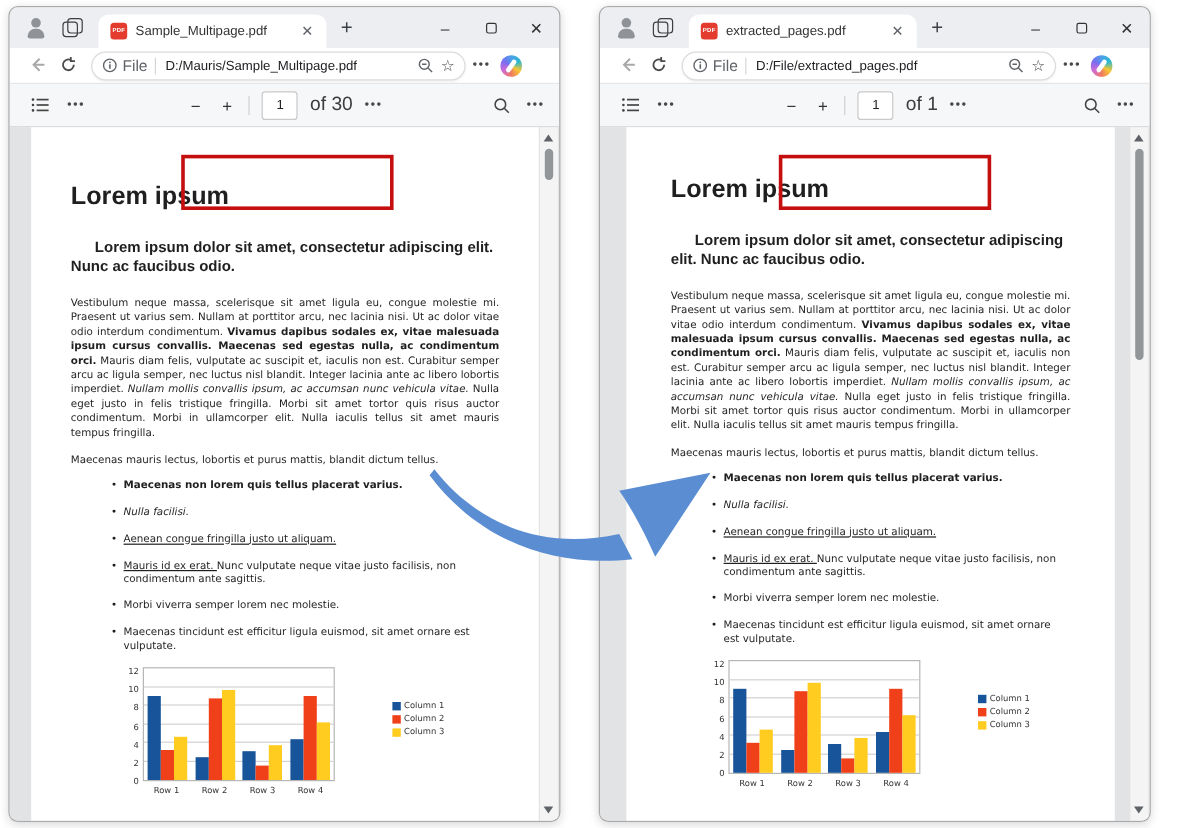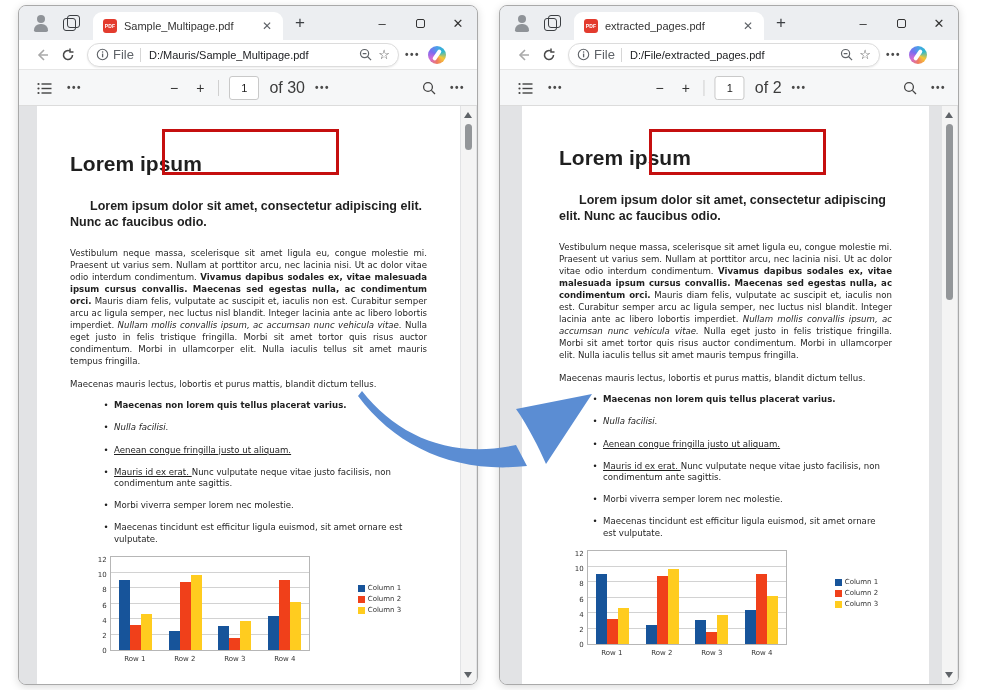--- a/index.html
+++ b/index.html
@@ -4,21 +4,21 @@
 <style>
   * { box-sizing: border-box; margin: 0; padding: 0; }
   html,body { width:1000px; height:690px; }
   body { position:relative; background:#fff; overflow:hidden;
          font-family:"Liberation Sans", sans-serif; }
 
   
   .window { position:absolute; top:5px; width:460px; height:680px;
             border:1px solid #a9a9a9; border-radius:8px; background:#eceef1;
             box-shadow:0 2px 8px rgba(0,0,0,.15); overflow:hidden; }
-  .win-left  { left:18px; }
+  .win-left  { left:7px; }
   .win-right { left:499px; }
 
   
   .tabstrip { height:34px; display:flex; align-items:center; background:#eceef1;
               padding-left:12px; position:relative; }
   .avatar-ic { width:20px; height:20px; position:relative; margin-right:12px; }
   .avatar-ic::before { content:""; position:absolute; left:6px; top:2px; width:8px; height:8px;
               border-radius:50%; background:#8f9398; }
   .avatar-ic::after { content:""; position:absolute; left:3px; top:11px; width:14px; height:8px;
               border-radius:7px 7px 2px 2px; background:#8f9398; }
@@ -104,21 +104,21 @@
   .doc-bullets { margin-top:11px; }
   .bullet-item { display:flex; font-size:8.6px; line-height:1.35; margin-bottom:10.5px; }
   .bullet-dot { width:16px; text-align:center; margin-left:28px; flex:none; }
   .bullet-text { flex:1; padding-right:8px; }
 
   
   .chart { margin-top:8px; display:flex; justify-content:center; align-items:flex-start;
            font-size:7px; color:#333; }
   .chart-yaxis { display:flex; flex-direction:column; justify-content:space-between;
                  height:99px; text-align:right; width:14px; padding-right:3px; margin-top:0; }
-  .chart-plotwrap { width:200px; }
+  .chart-plotwrap { width:160px; }
   .chart-plot { position:relative; height:95px; border:1px solid #b6b6b6; background:#fff;
                 display:flex; align-items:flex-end; }
   .gridline { position:absolute; left:0; right:0; height:1px; background:#d2d2d2; }
   .chart-group { flex:1; display:flex; align-items:flex-end; justify-content:center; height:100%;
                  position:relative; }
   .chart-bar { width:11px; }
   .chart-xlabels { display:flex; margin-top:4px; }
   .chart-xlabels span { flex:1; text-align:center; }
   .chart-legend { margin-left:8px; margin-top:28px; }
   .legend-item { display:flex; align-items:center; margin-bottom:3px;padding-left:40px; }
@@ -376,21 +376,21 @@
           <rect x="4.5" y="5.8" width="10" height="1.4" fill="#444"></rect>
           <rect x="4.5" y="10.3" width="10" height="1.4" fill="#444"></rect>
         </svg>
     </span>
     <span class="dots" style="margin-left:10px">•••</span>
     <div class="toolbar-center">
       <span class="pm-btn">−</span>
       <span class="pm-btn">+</span>
       <span class="tb-sep"></span>
       <span class="pagebox">1</span>
-      <span class="ofpages">of 2</span>
+      <span class="ofpages">of 1</span>
       <span class="dots">•••</span>
     </div>
     <div class="toolbar-right">
       <svg class="svg-ic" width="14" height="14" viewBox="0 0 14 14">
           <circle cx="6" cy="6" r="4.4" fill="none" stroke="#444" stroke-width="1.3"></circle>
           <path d="M9.4 9.4 L13 13" stroke="#444" stroke-width="1.3"></path>
         </svg>
       <span class="dots">•••</span>
     </div>
     <div class="highlight-box"></div>

